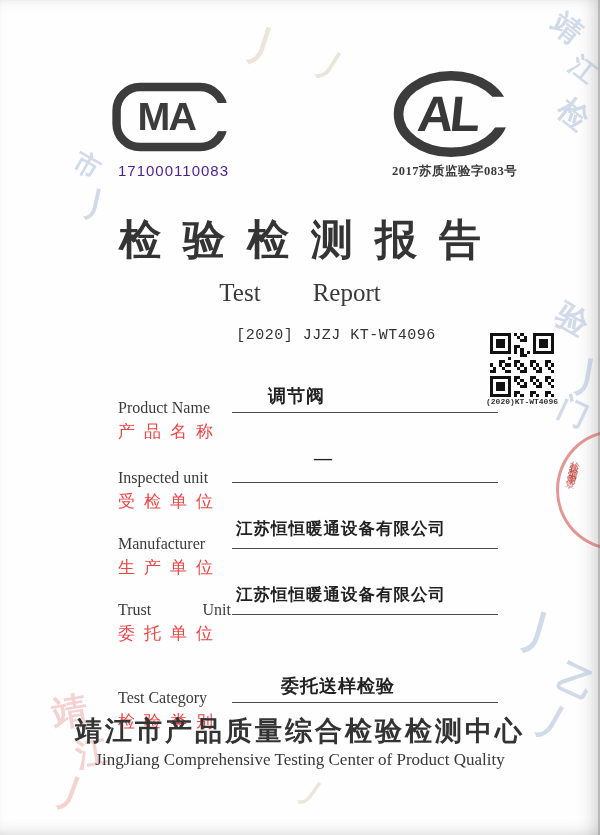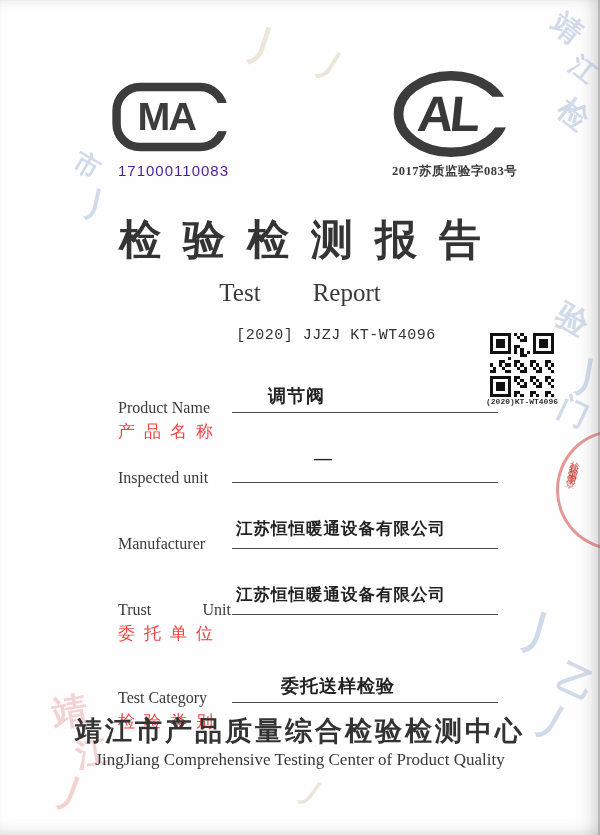--- a/index.html
+++ b/index.html
@@ -209,25 +209,27 @@
     <span class="qr-caption">(2020)KT-WT4096</span>
   </div>
 
   <div class="row r1">
     <span class="lab-cn">产品名称</span>
     <span class="lab-en">Product Name</span>
     <span class="val">调节阀</span>
     <div class="uline"></div>
   </div>
   <div class="row r2">
+    <span class="lab-cn">受检单位</span>
     <span class="lab-en">Inspected unit</span>
     <span class="val">—</span>
     <div class="uline"></div>
   </div>
   <div class="row r3">
+    <span class="lab-cn">生产单位</span>
     <span class="lab-en">Manufacturer</span>
     <span class="val small">江苏恒恒暖通设备有限公司</span>
     <div class="uline"></div>
   </div>
   <div class="row r4">
     <span class="lab-cn">委托单位</span>
     <span class="lab-en jus">Trust Unit</span>
     <span class="val small">江苏恒恒暖通设备有限公司</span>
     <div class="uline"></div>
   </div>

